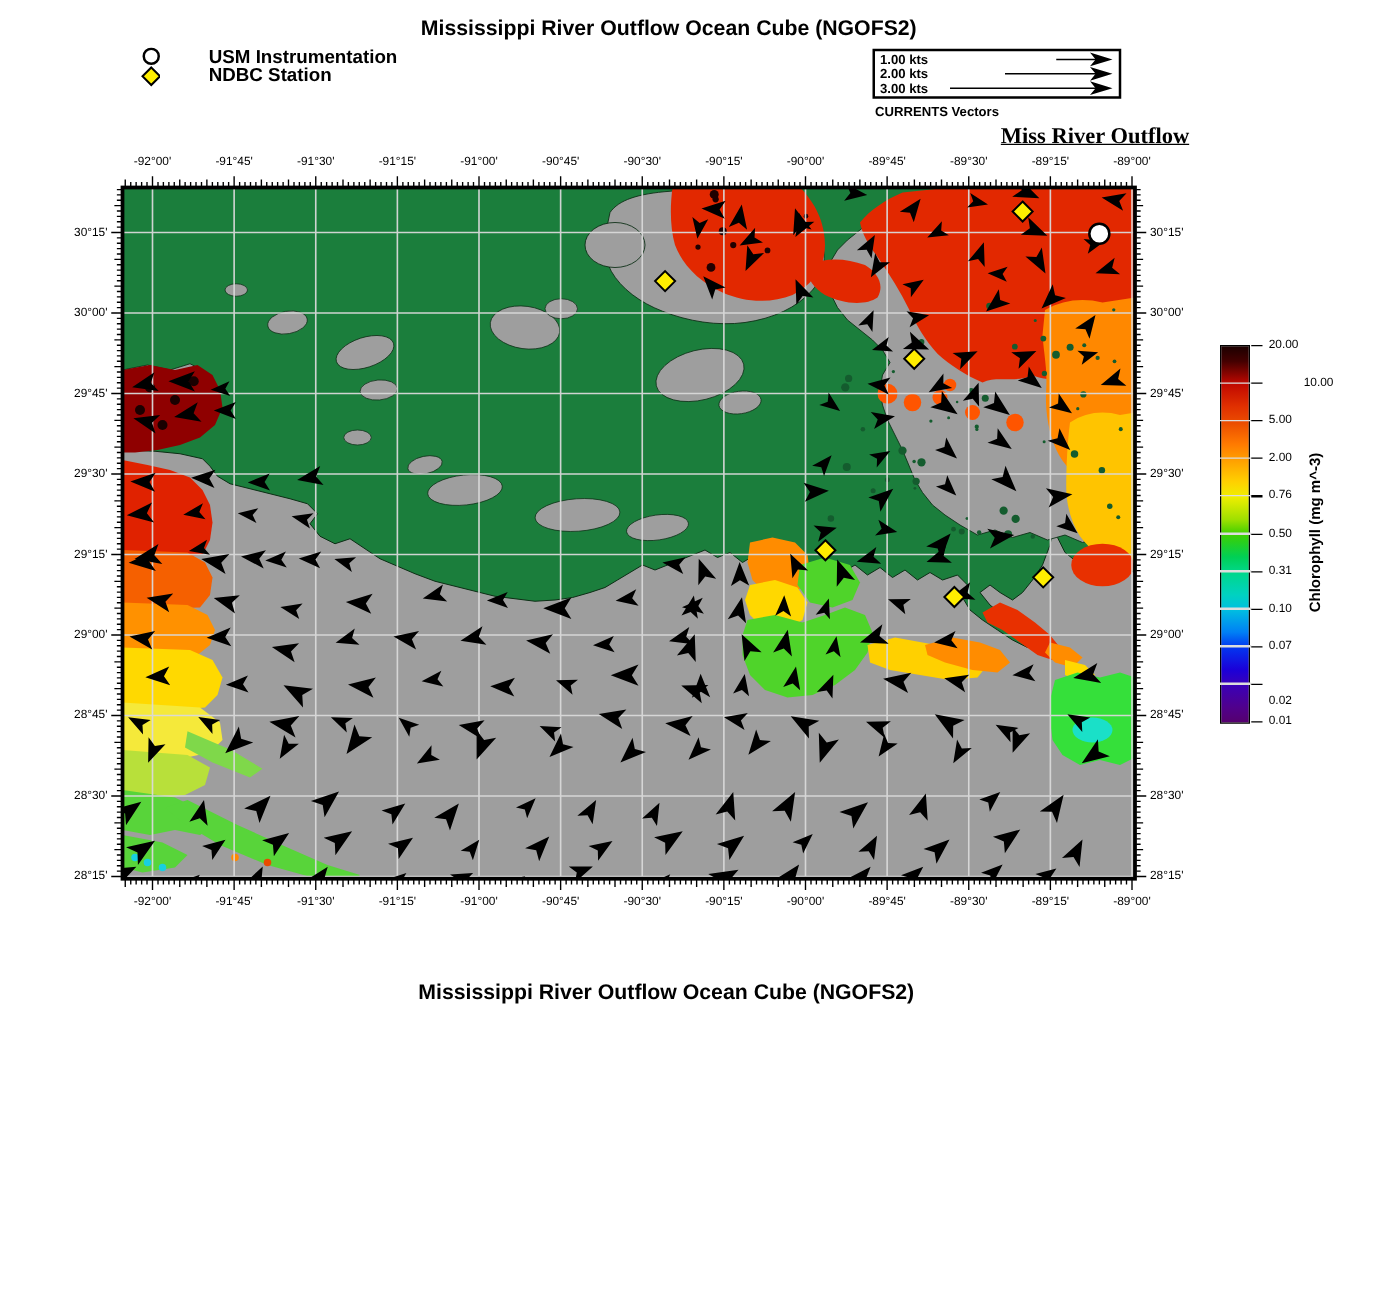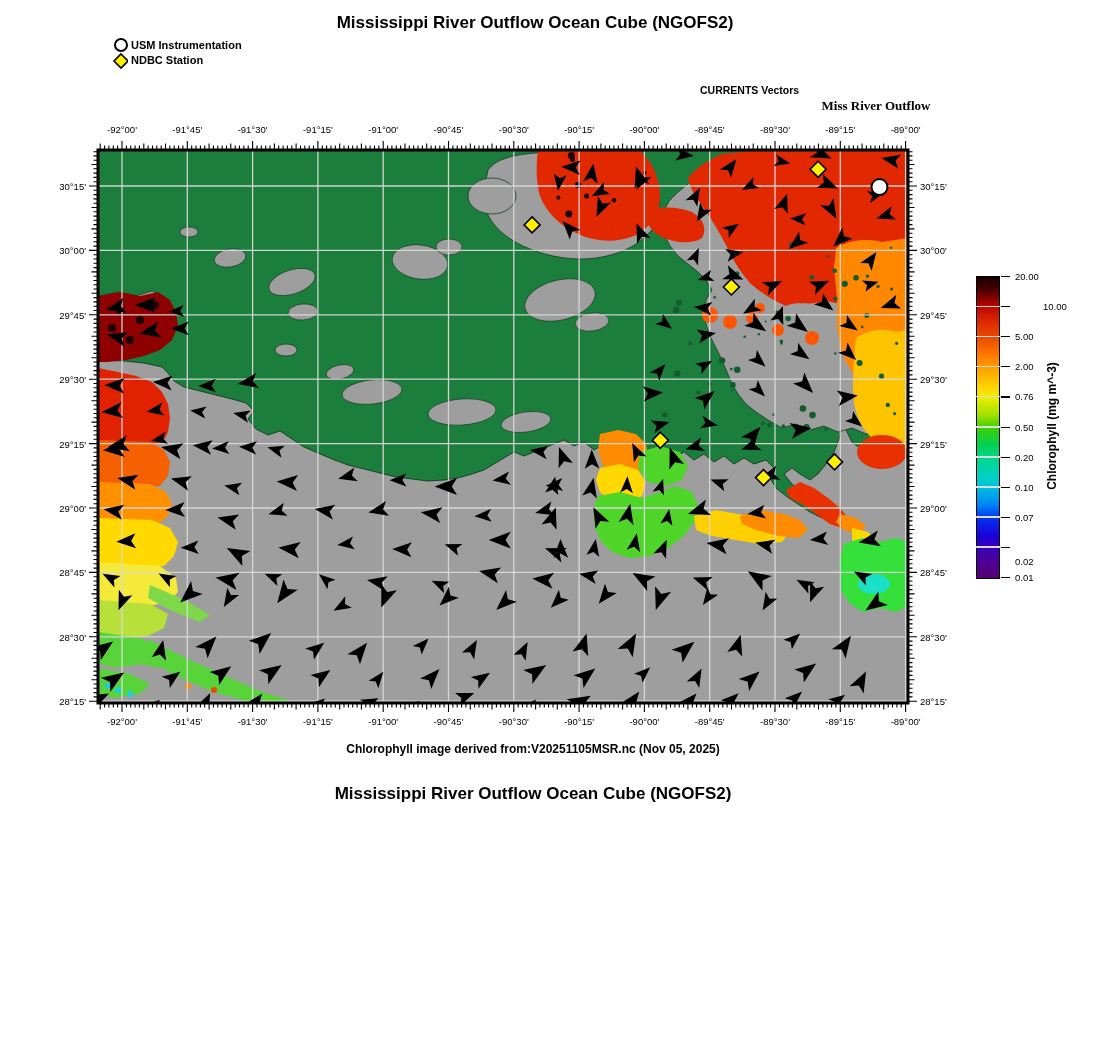--- a/index.html
+++ b/index.html
@@ -2,22 +2,22 @@
 <html><head>
 <meta charset="utf-8">
 <style>
   html,body{margin:0;padding:0;background:#fff;}
   #stage{position:relative;width:1100px;height:1050px;background:#ffffff;
          font-family:"Liberation Sans","DejaVu Sans",sans-serif;color:#000;overflow:hidden;}
   .abs{position:absolute;}
   .ctr{transform:translateX(-50%);white-space:nowrap;margin-left:33px;}
   .title-main{font-size:17px;font-weight:bold;}
   .subtitle{font-family:"Liberation Serif","DejaVu Serif",serif;font-size:15.5px;font-weight:bold;}
-  .outflow{font-family:"Liberation Serif","DejaVu Serif",serif;font-size:13px;font-weight:bold;}
-  .legend-label{font-size:11px;font-weight:bold;line-height:13px;}
+  .outflow{font-family:"Liberation Serif","DejaVu Serif",serif;font-size:18px;font-weight:bold;text-decoration:underline;}
+  .legend-label{font-size:15px;font-weight:bold;line-height:13px;margin-left:36px;}
   .cur-title{font-size:10.5px;font-weight:bold;}
   .caption{font-size:12px;font-weight:bold;}
   .axis-label{font-size:9.5px;white-space:nowrap;}
   .cb-label{font-size:9.5px;white-space:nowrap;}
   .cb-title{font-size:12px;font-weight:bold;white-space:nowrap;}
   #currents-box{border:2.5px solid #000;background:#fff;}
   svg{display:block;}
 </style>
 </head>
 <body>
@@ -28,20 +28,33 @@
 
   <div class="abs" style="left:112px;top:38px;">
     <svg width="16" height="32">
       <circle cx="9" cy="7" r="6" fill="#ffffff" stroke="#000" stroke-width="2"></circle>
       <path d="M9,16 L16,23 L9,30 L2,23 Z" fill="#ffee00" stroke="#000" stroke-width="1.6"></path>
     </svg>
   </div>
   <div class="abs legend-label" style="left:131px;top:39px;">USM Instrumentation</div>
   <div class="abs legend-label" style="left:131px;top:54px;">NDBC Station</div>
 
+  <div id="currents-box" class="abs" style="left:698px;top:39px;width:195px;height:36px;">
+    <svg id="currents-box-svg" width="195" height="36">
+        <text x="4" y="10.3" font-size="10.5" font-weight="bold" font-family="&quot;Liberation Sans&quot;,sans-serif">1.00 kts</text>
+        <line x1="145" y1="6.5" x2="178" y2="6.5" stroke="#000" stroke-width="1.2"></line>
+        <path d="M190,6.5 L172,12 L176.5,6.5 L172,1 Z" fill="#000"></path>
+        <text x="4" y="21.8" font-size="10.5" font-weight="bold" font-family="&quot;Liberation Sans&quot;,sans-serif">2.00 kts</text>
+        <line x1="104" y1="18" x2="178" y2="18" stroke="#000" stroke-width="1.2"></line>
+        <path d="M190,18 L172,23.5 L176.5,18 L172,12.5 Z" fill="#000"></path>
+        <text x="4" y="33.3" font-size="10.5" font-weight="bold" font-family="&quot;Liberation Sans&quot;,sans-serif">3.00 kts</text>
+        <line x1="60" y1="29.5" x2="178" y2="29.5" stroke="#000" stroke-width="1.2"></line>
+        <path d="M190,29.5 L172,35 L176.5,29.5 L172,24 Z" fill="#000"></path>
+      </svg>
+  </div>
   <div class="abs cur-title" style="left:700px;top:84px;">CURRENTS Vectors</div>
 
   <div class="abs ctr outflow" style="left:843px;top:98px;">Miss River Outflow</div>
 
   <svg id="map-svg" class="abs" style="left:0;top:0;" width="1100" height="1050">
       <defs>
         <clipPath id="mapclip">
           <rect x="98" y="150" width="810" height="553"></rect>
         </clipPath>
       </defs>
@@ -455,31 +468,30 @@
       <div class="abs" style="left: 1001px; top: 366.3px; width: 9px; height: 1.2px; background: rgb(0, 0, 0);"></div>
       <div class="abs cb-label" style="left: 1015px; top: 366.3px; transform: translateY(-50%);">2.00</div>
       <div class="abs" style="left: 976px; top: 395.9px; width: 25px; height: 1.5px; background: rgb(221, 221, 221);"></div>
       <div class="abs" style="left: 1001px; top: 396.4px; width: 9px; height: 1.2px; background: rgb(0, 0, 0);"></div>
       <div class="abs cb-label" style="left: 1015px; top: 396.4px; transform: translateY(-50%);">0.76</div>
       <div class="abs" style="left: 976px; top: 426px; width: 25px; height: 1.5px; background: rgb(221, 221, 221);"></div>
       <div class="abs" style="left: 1001px; top: 426.5px; width: 9px; height: 1.2px; background: rgb(0, 0, 0);"></div>
       <div class="abs cb-label" style="left: 1015px; top: 426.5px; transform: translateY(-50%);">0.50</div>
       <div class="abs" style="left: 976px; top: 456.1px; width: 25px; height: 1.5px; background: rgb(221, 221, 221);"></div>
       <div class="abs" style="left: 1001px; top: 456.6px; width: 9px; height: 1.2px; background: rgb(0, 0, 0);"></div>
-      <div class="abs cb-label" style="left: 1015px; top: 456.6px; transform: translateY(-50%);">0.20</div>
+      <div class="abs cb-label" style="left: 1015px; top: 456.6px; transform: translateY(-50%);">0.31</div>
       <div class="abs" style="left: 976px; top: 486.2px; width: 25px; height: 1.5px; background: rgb(221, 221, 221);"></div>
       <div class="abs" style="left: 1001px; top: 486.7px; width: 9px; height: 1.2px; background: rgb(0, 0, 0);"></div>
       <div class="abs cb-label" style="left: 1015px; top: 486.7px; transform: translateY(-50%); text-align: center;">0.10</div>
       <div class="abs" style="left: 976px; top: 516.3px; width: 25px; height: 1.5px; background: rgb(221, 221, 221);"></div>
       <div class="abs" style="left: 1001px; top: 516.8px; width: 9px; height: 1.2px; background: rgb(0, 0, 0);"></div>
       <div class="abs cb-label" style="left: 1015px; top: 516.8px; transform: translateY(-50%);">0.07</div>
       <div class="abs" style="left: 976px; top: 546.4px; width: 25px; height: 1.5px; background: rgb(221, 221, 221);"></div>
       <div class="abs" style="left: 1001px; top: 546.9px; width: 9px; height: 1.2px; background: rgb(0, 0, 0);"></div>
       <div class="abs cb-label" style="left: 1015px; top: 561px; transform: translateY(-50%); text-align: center;">0.02</div>
       <div class="abs" style="left: 976px; top: 576.5px; width: 25px; height: 1.5px; background: transparent;"></div>
       <div class="abs" style="left: 1001px; top: 577px; width: 9px; height: 1.2px; background: rgb(0, 0, 0);"></div>
       <div class="abs cb-label" style="left: 1015px; top: 577px; transform: translateY(-50%);">0.01</div>
     </div>
   <div class="abs cb-title" style="left:1052px;top:426px;transform:translate(-50%,-50%) rotate(-90deg);">Chlorophyll (mg m^-3)</div>
 
-  <div class="abs ctr caption" style="left:500px;top:742px;">Chlorophyll image derived from:V20251105MSR.nc (Nov 05, 2025)</div>
   <div class="abs ctr title-main" style="left:500px;top:784px;">Mississippi River Outflow Ocean Cube (NGOFS2)</div>
 </div>
 
 </body></html>

